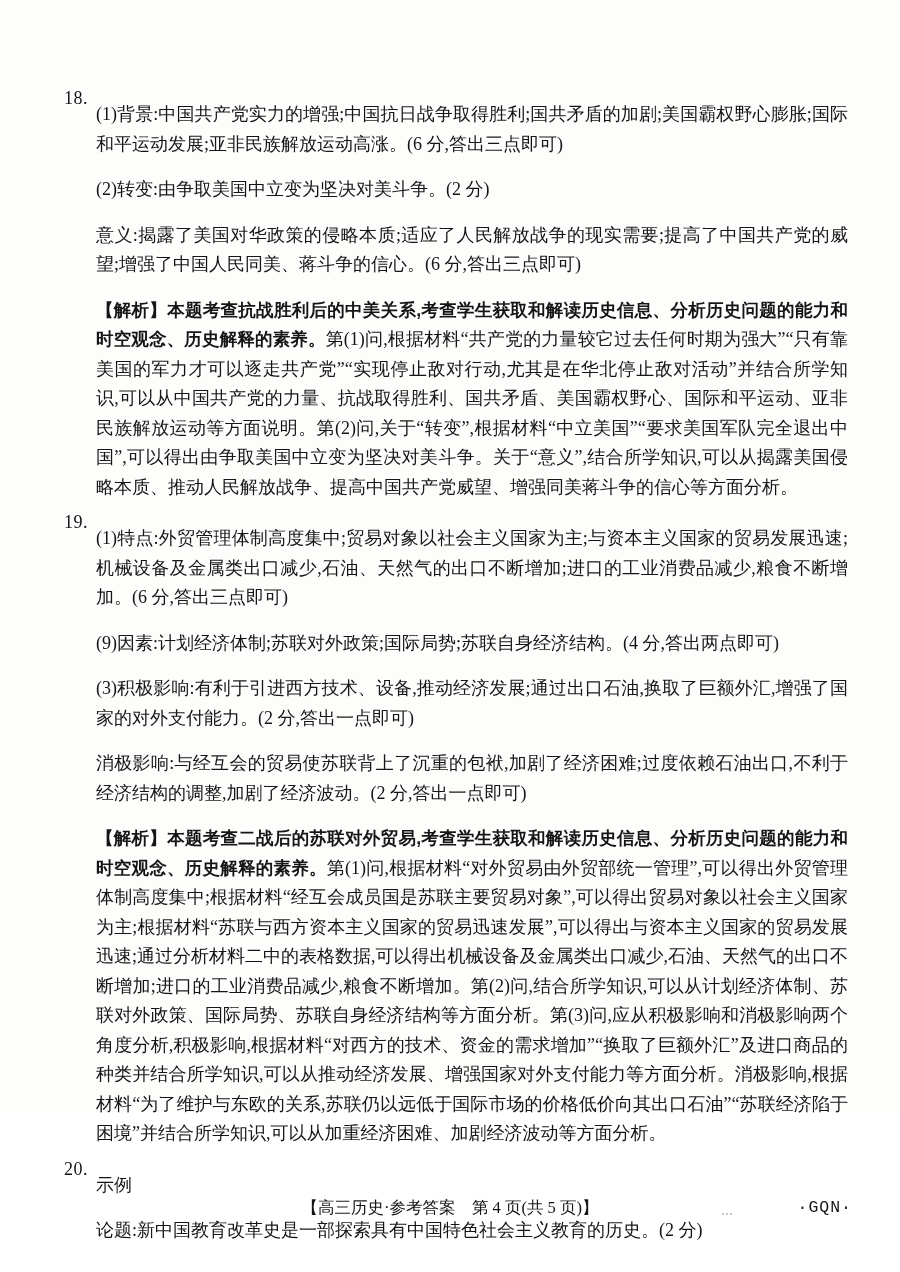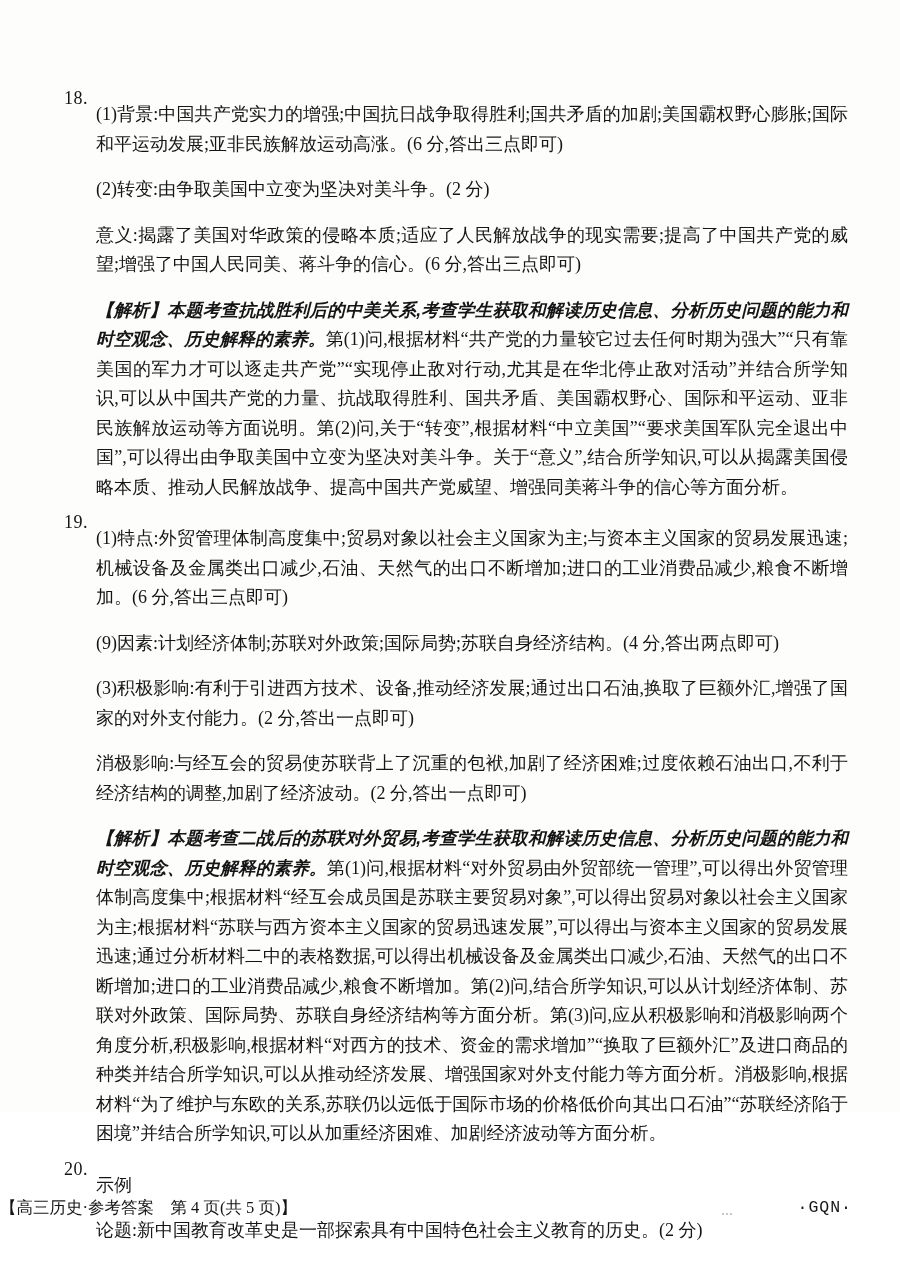--- a/index.html
+++ b/index.html
@@ -38,27 +38,26 @@
     line-height:29.5px;
     text-align:justify;
     text-justify:inter-ideograph;
     word-break:break-all;
   }
   .qbody p span{display:inline;}
   .b{
     font-weight:700;
     font-family:"Liberation Sans","DejaVu Sans",sans-serif;
     font-size:17.5px;
-    font-style:italic;
   }
   .footer{
     position:absolute;
     left:0;top:1196px;
     width:900px;
-    text-align:left;
+    text-align:center;
     font-size:16.5px;
     line-height:24px;
   }
   .footer .gqn{
     position:absolute;
     right:48px;top:0;
     font-size:16.5px;
     letter-spacing:1px;
     font-family:Liberation Mono, monospace;
   }

